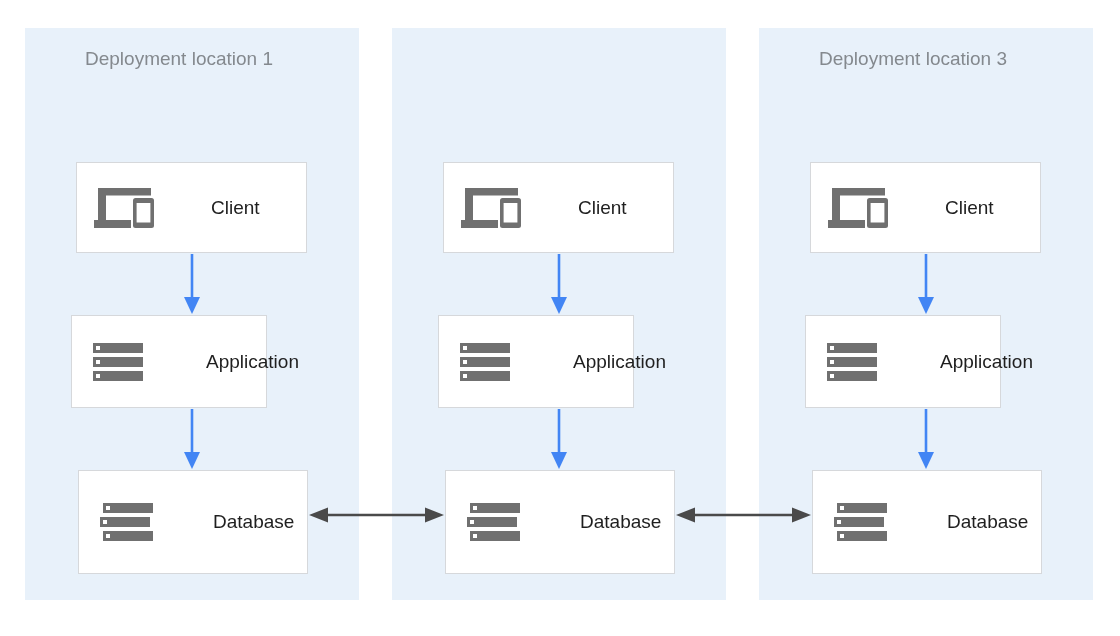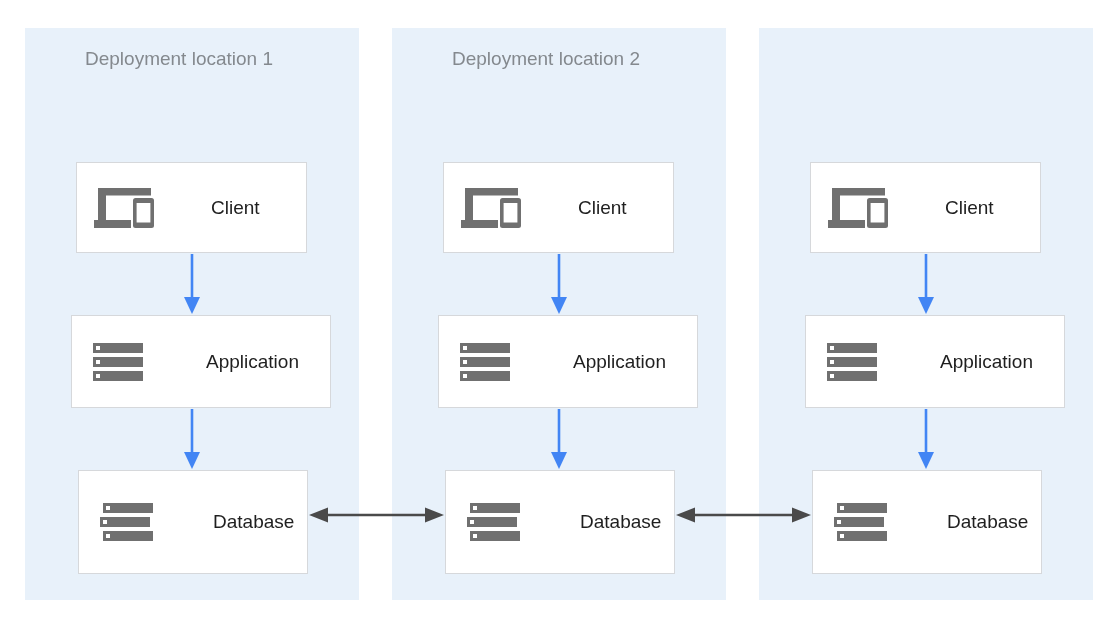--- a/index.html
+++ b/index.html
@@ -19,21 +19,21 @@
     font-size:19px; line-height:22px; color:var(--panel-title-text,#84898E);
     white-space:nowrap;
     margin-left:28px;
   }
   .node {
     position:absolute; background:var(--node-bg,#fff);
     border:1px solid var(--node-border,#D6D8DB);
     display:flex; align-items:center; padding-left:17px;gap:32px;
   }
   .node-client { left:51px; top:134px; width:231px; height:91px; }
-  .node-app    { left:46px; top:287px; width:260px; height:93px; }
+  .node-app    { left:46px; top:287px; width:196px; height:93px; }
   .node-db     { left:53px; top:442px; width:230px; height:104px; }
   .icon-wrap {
     width:60px; display:flex; justify-content:center; align-items:center;
     margin-right:25px; flex:0 0 60px;
     fill:var(--icon-gray,#707070);
   }
   .node-label {
     font-size:19px; color:var(--node-label-text,#1F1F1F); white-space:nowrap;
   }
   .varrow { position:absolute; left:158px; width:18px; height:60px; }
@@ -109,21 +109,20 @@
       <span class="icon-wrap">
         <svg width="53" height="38">
             <use href="#icon-database"></use>
           </svg>
       </span>
       <span class="node-label">Database</span>
     </div>
   </section>
 
   <section class="panel p2">
-    <div class="panel-title">Deployment location 2</div>
     <div class="node node-client">
       <span class="icon-wrap">
         <svg width="60" height="40">
             <use href="#icon-client"></use>
           </svg>
       </span>
       <span class="node-label">Client</span>
     </div>
     <svg class="varrow a1">
       <line x1="9" y1="0" x2="9" y2="44"></line>
@@ -145,20 +144,21 @@
       <span class="icon-wrap">
         <svg width="53" height="38">
             <use href="#icon-database"></use>
           </svg>
       </span>
       <span class="node-label">Database</span>
     </div>
   </section>
 
   <section class="panel p3">
+    <div class="panel-title">Deployment location 3</div>
     <div class="node node-client">
       <span class="icon-wrap">
         <svg width="60" height="40">
             <use href="#icon-client"></use>
           </svg>
       </span>
       <span class="node-label">Client</span>
     </div>
     <svg class="varrow a1">
       <line x1="9" y1="0" x2="9" y2="44"></line>

